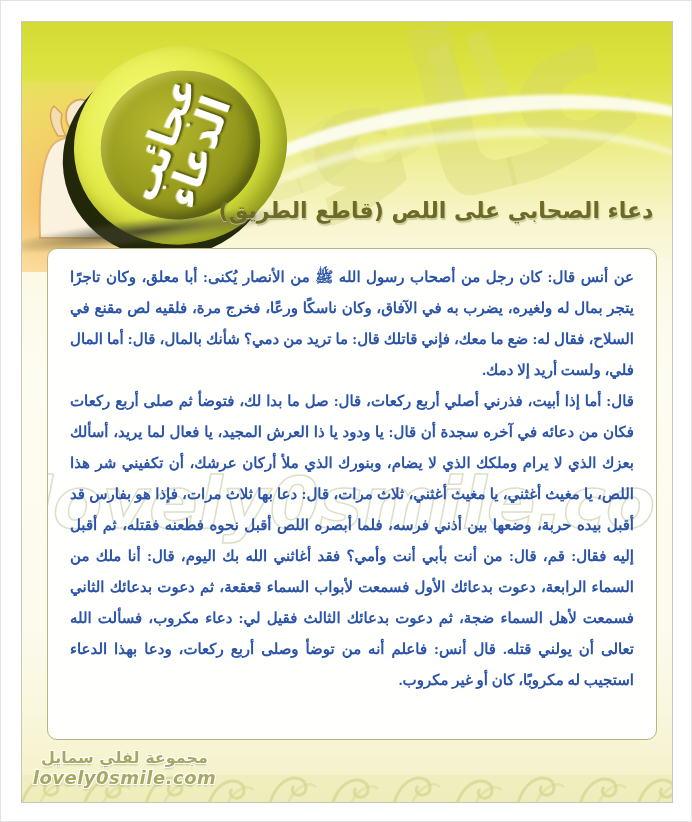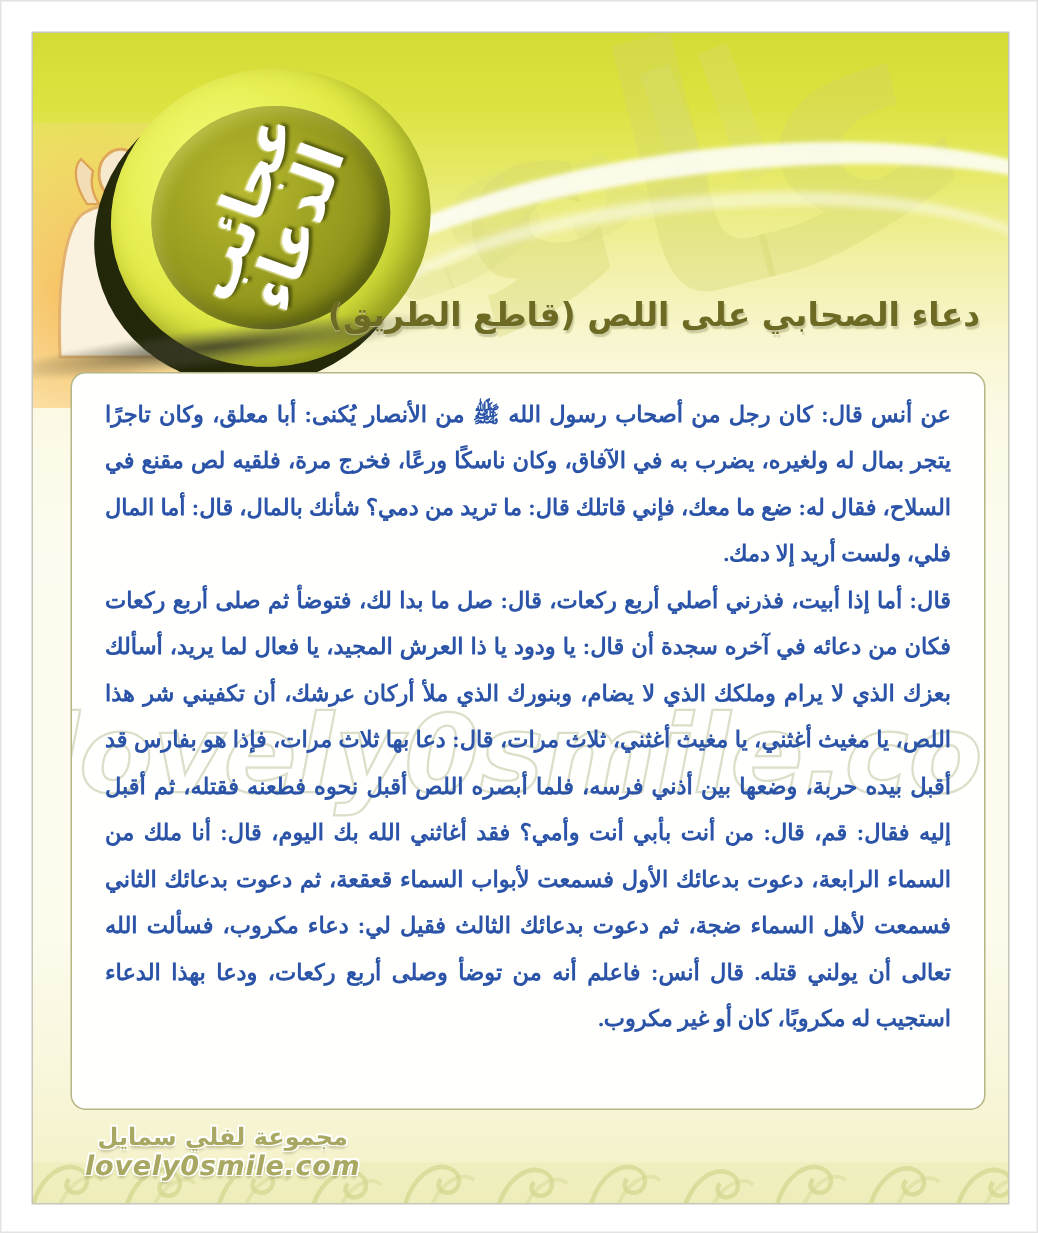--- a/index.html
+++ b/index.html
@@ -120,21 +120,21 @@
   }
   .story-text{
     position:relative;direction:rtl;text-align:justify;text-justify:inter-word;
     color:#2b54a8;font-weight:bold;font-size:15px;line-height:31px;
   }
   .story-text p{margin:0;font-family:Liberation Serif, serif;}
 
   
   .grass{position:absolute;left:0;right:0;bottom:-1px;height:58px;opacity:.8;}
   .credit{
-    position:absolute;left:24px;bottom:14px;width:205px;text-align:center;
+    position:absolute;left:0;bottom:14px;width:205px;text-align:center;
     color:#a8a862;font-weight:bold;
     text-shadow:-1px -1px 0 #fff,1px -1px 0 #fff,-1px 1px 0 #fff,1px 1px 0 #fff,0 2px 2px rgba(120,120,70,.4);
   }
   .credit-ar{direction:rtl;font-size:16px;}
   .credit-en{font-size:18px;font-style:italic;letter-spacing:.5px;}
 </style>
 </head>
 <body>
 
 <div class="page">

